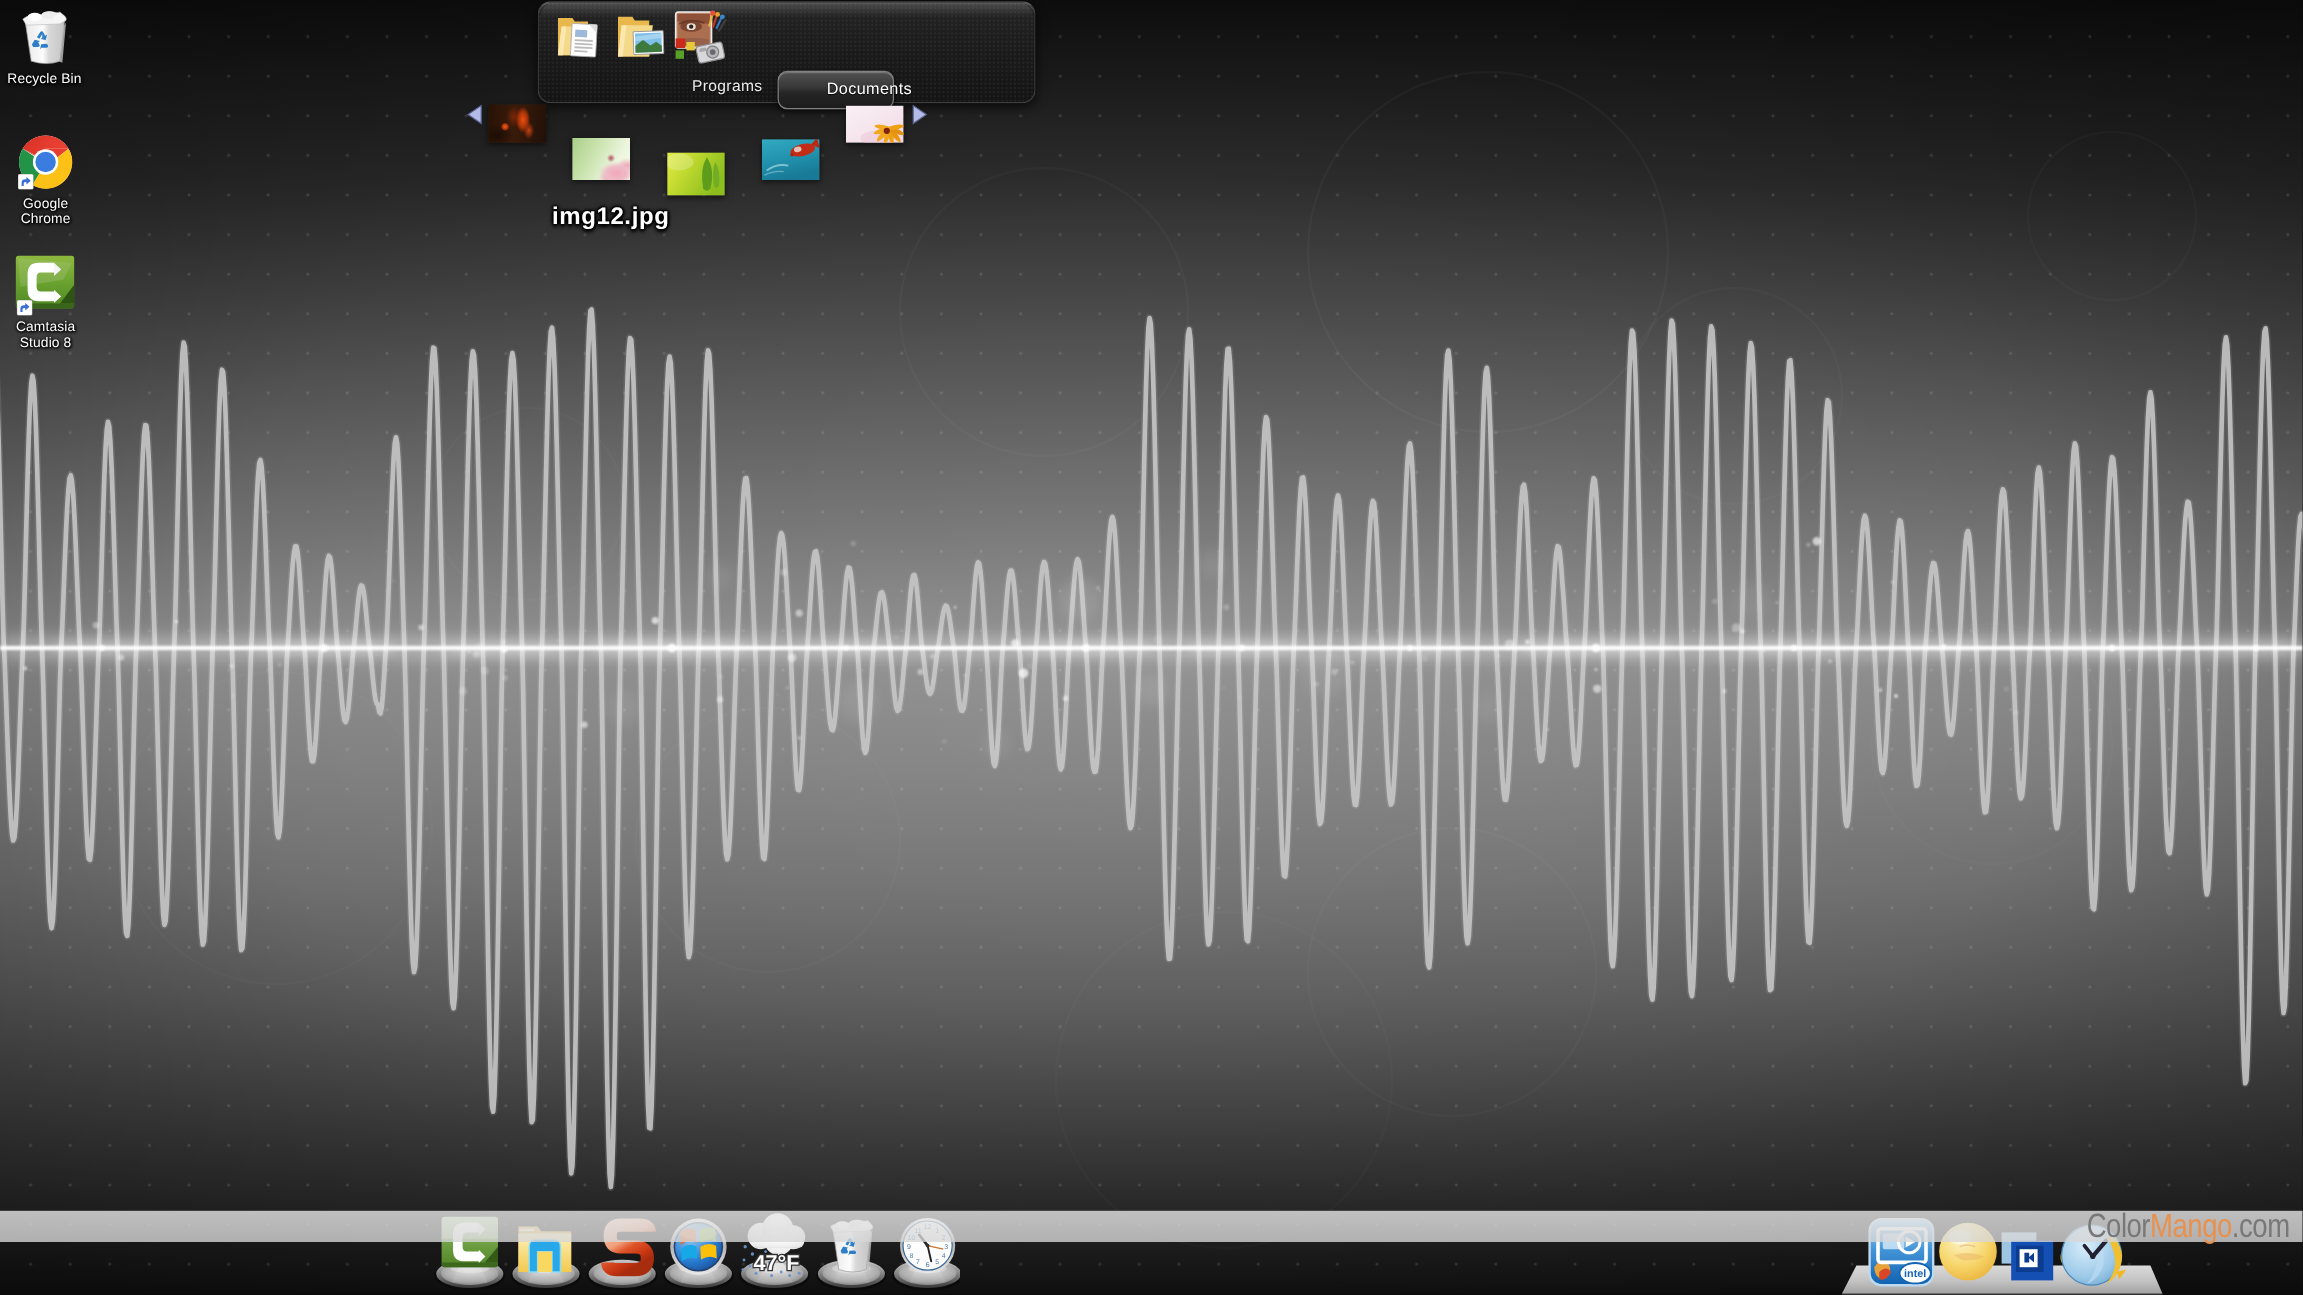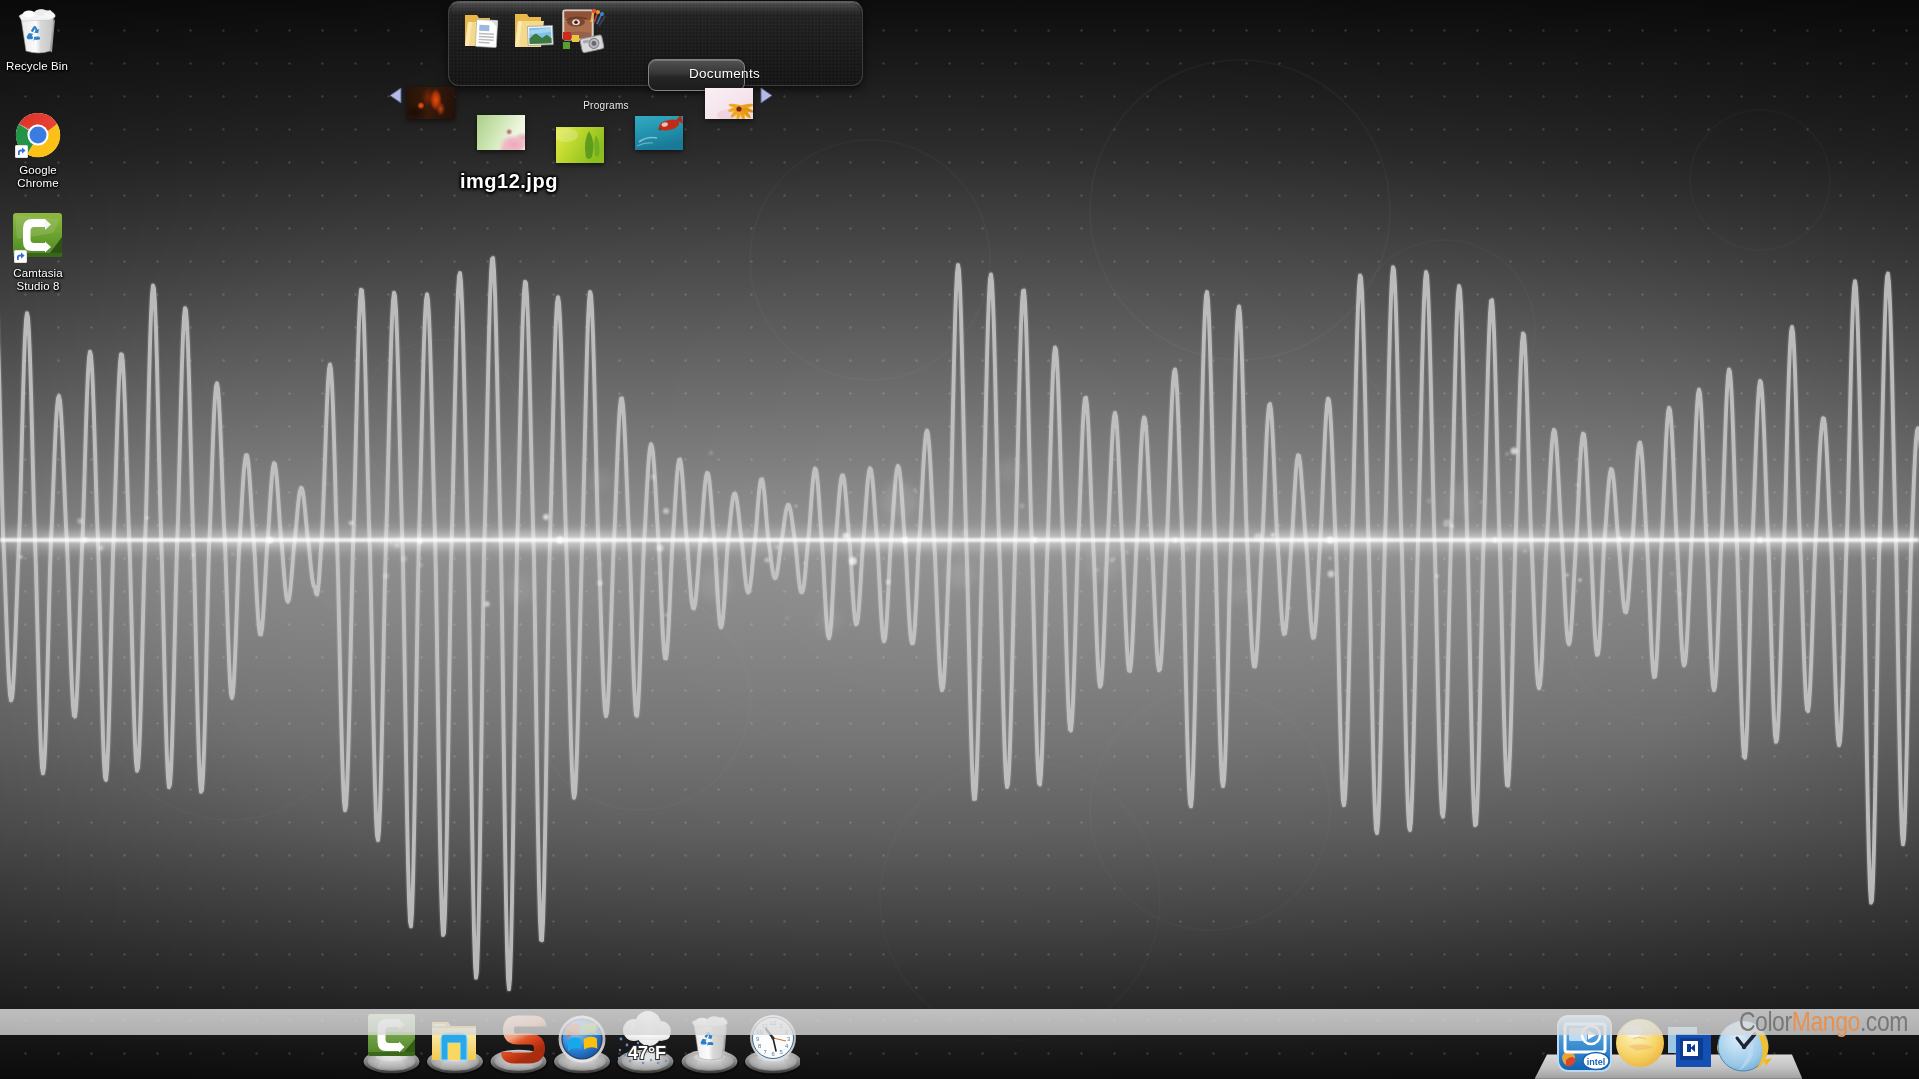--- a/index.html
+++ b/index.html
@@ -19,21 +19,21 @@
 #band{left:0;top:1009px;width:1919px;height:26px;z-index:30;
  background:linear-gradient(180deg,rgba(231,231,231,0.8) 0,rgba(224,224,224,0.8) 40%,rgba(214,214,214,0.8) 100%);}
 #topdock{position:absolute;left:448px;top:1px;width:415px;height:85px;border-radius:11px;
  background:radial-gradient(circle at 1.25px 1.25px,rgba(255,255,255,0.055) 0.75px,rgba(0,0,0,0) 1.1px) 0 0/3.5px 3.5px,
   linear-gradient(180deg,#303030 0,#222 12%,#1a1a1a 55%,#141414 100%);
  border:1px solid #3e3e3e;border-top-color:#5c5c5c;
  box-shadow:inset 0 1px 0 rgba(255,255,255,0.22),0 3px 9px rgba(0,0,0,0.65);}
 #topdock .gloss{position:absolute;left:2px;top:1px;width:409px;height:11px;border-radius:9px 9px 0 0;
  background:linear-gradient(180deg,rgba(255,255,255,0.13),rgba(255,255,255,0.01));}
 #tab-programs{position:absolute;left:117px;top:62px;width:80px;text-align:center;
- color:#ececec;font-size:10px;letter-spacing:0.3px;text-shadow:0 1px 1px #000;margin-top:36px;}
+ color:#ececec;font-size:13px;letter-spacing:0.3px;text-shadow:0 1px 1px #000;}
 #tab-docs{position:absolute;left:199px;top:57px;width:97px;height:32px;border-radius:8px;
  background:linear-gradient(180deg,#525252 0,#383838 42%,#252525 58%,#1c1c1c 100%);
  border:1px solid #828282;box-shadow:0 2px 4px rgba(0,0,0,0.55),inset 0 1px 0 rgba(255,255,255,0.22);padding-left:40px;}
 #tab-docs span{display:block;text-align:center;margin-top:6px;color:#fff;font-size:13.5px;
  letter-spacing:0.3px;text-shadow:0 1px 1px #000;}
 .thumb{position:absolute;box-shadow:0 2px 5px rgba(0,0,0,0.55)}
 #imglabel{position:absolute;left:460px;top:170px;width:240px;color:#fff;
  font-size:20px;font-weight:bold;letter-spacing:0.5px;
  text-shadow:-1.5px 0 2px #000,1.5px 0 2px #000,0 -1.5px 2px #000,0 2px 3px #000,0 0 4px #000;}
 #cmango{position:absolute;z-index:40;left:1570px;top:1006px;width:338px;text-align:right;

